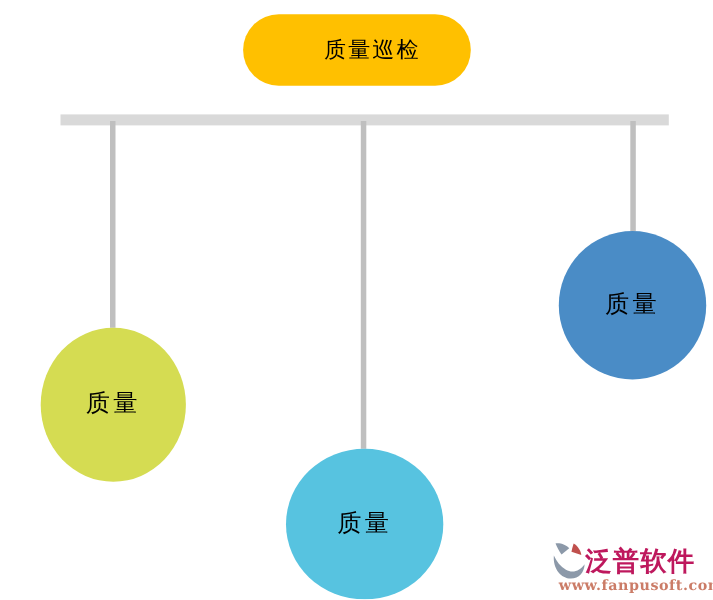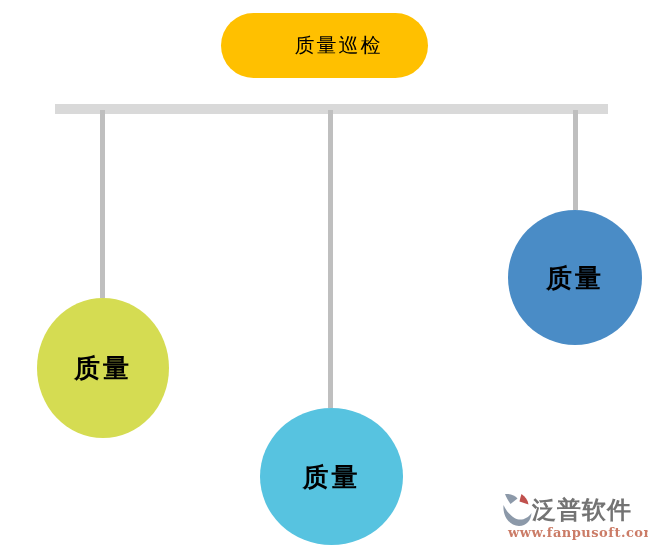--- a/index.html
+++ b/index.html
@@ -61,25 +61,24 @@
     display: flex;
     align-items: center;
     justify-content: center;
     text-align: center;
   }
   .node-supervision { left: 37px;  top: 298px; width: 132px; height: 140px; }
   .node-control     { left: 260px; top: 408px; width: 143px; height: 137px; }
   .node-analysis    { left: 508px; top: 210px; width: 134px; height: 135px; }
   .node-label {
     font-family: "DejaVu Serif", "Liberation Serif", serif;
-    font-size: 26px;
+    font-size: 22px;
     line-height: 36px;
     color: #000;
     letter-spacing: 3px;
-    font-weight: bold;
   }
   .node-line { display: block; }
 
   
   .watermark {
     position: absolute;
     left: 502px;
     top: 493px;
     width: 144px;
   }
@@ -141,18 +140,18 @@
     </div>
   </div>
 
   <div class="watermark">
     <div class="wm-row">
       <svg class="wm-icon" viewBox="0 0 30 34" xmlns="http://www.w3.org/2000/svg">
         <path d="M3 1 C8 0.5 13 2.5 15.5 5.5 L8.5 11 C6 7.5 4.5 4.5 3 1 Z" fill="#8C99A9"></path>
         <path d="M19.5 1 C23.5 3.5 26 7.5 26.5 11.5 L17.5 8.5 C18 6 18.6 3.5 19.5 1 Z" fill="#C0504D"></path>
         <path d="M1.5 12 C0.5 24 8 33 17 33 C24.5 33 29 27.5 29.5 20 C25.5 26 18.5 28.5 12.5 25 C7.5 22 4 17.5 1.5 12 Z" fill="#8C99A9"></path>
       </svg>
-      <span class="wm-brand" style="color: #737373;">泛普软件</span>
+      <span class="wm-brand" style="color: #be185d;">泛普软件</span>
     </div>
     <div class="wm-url" style="color: rgb(203, 124, 103);">www.fanpusoft.com</div>
   </div>
 
 </div>
 
 </body></html>

